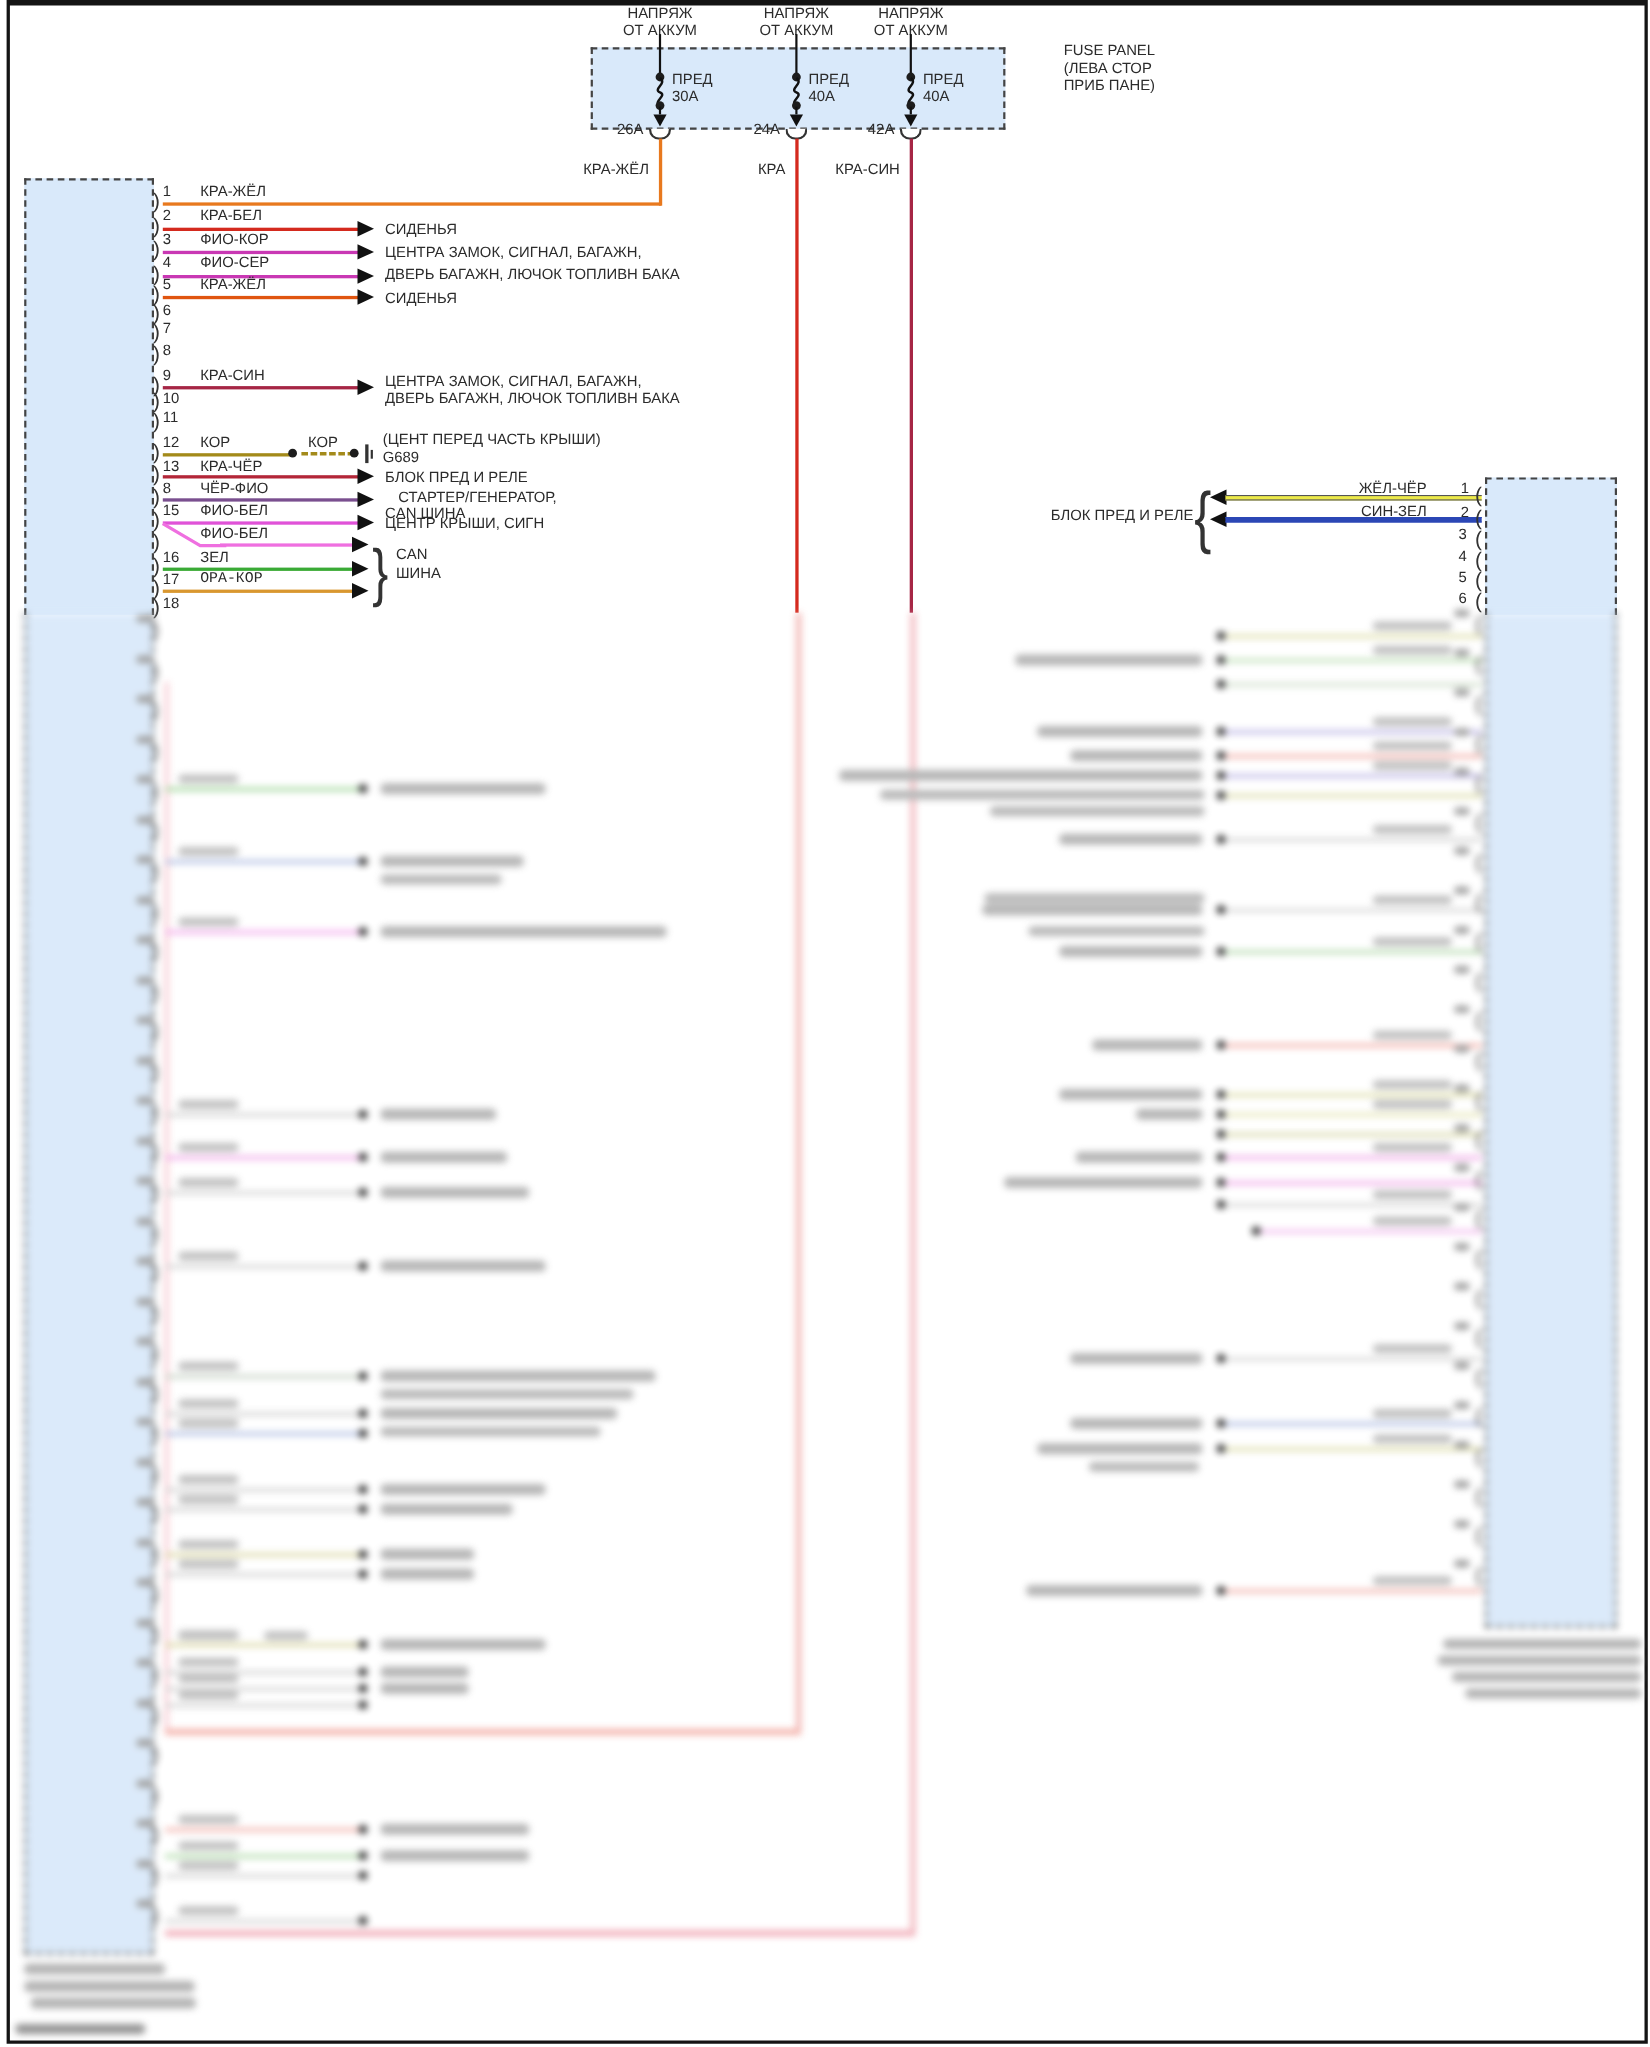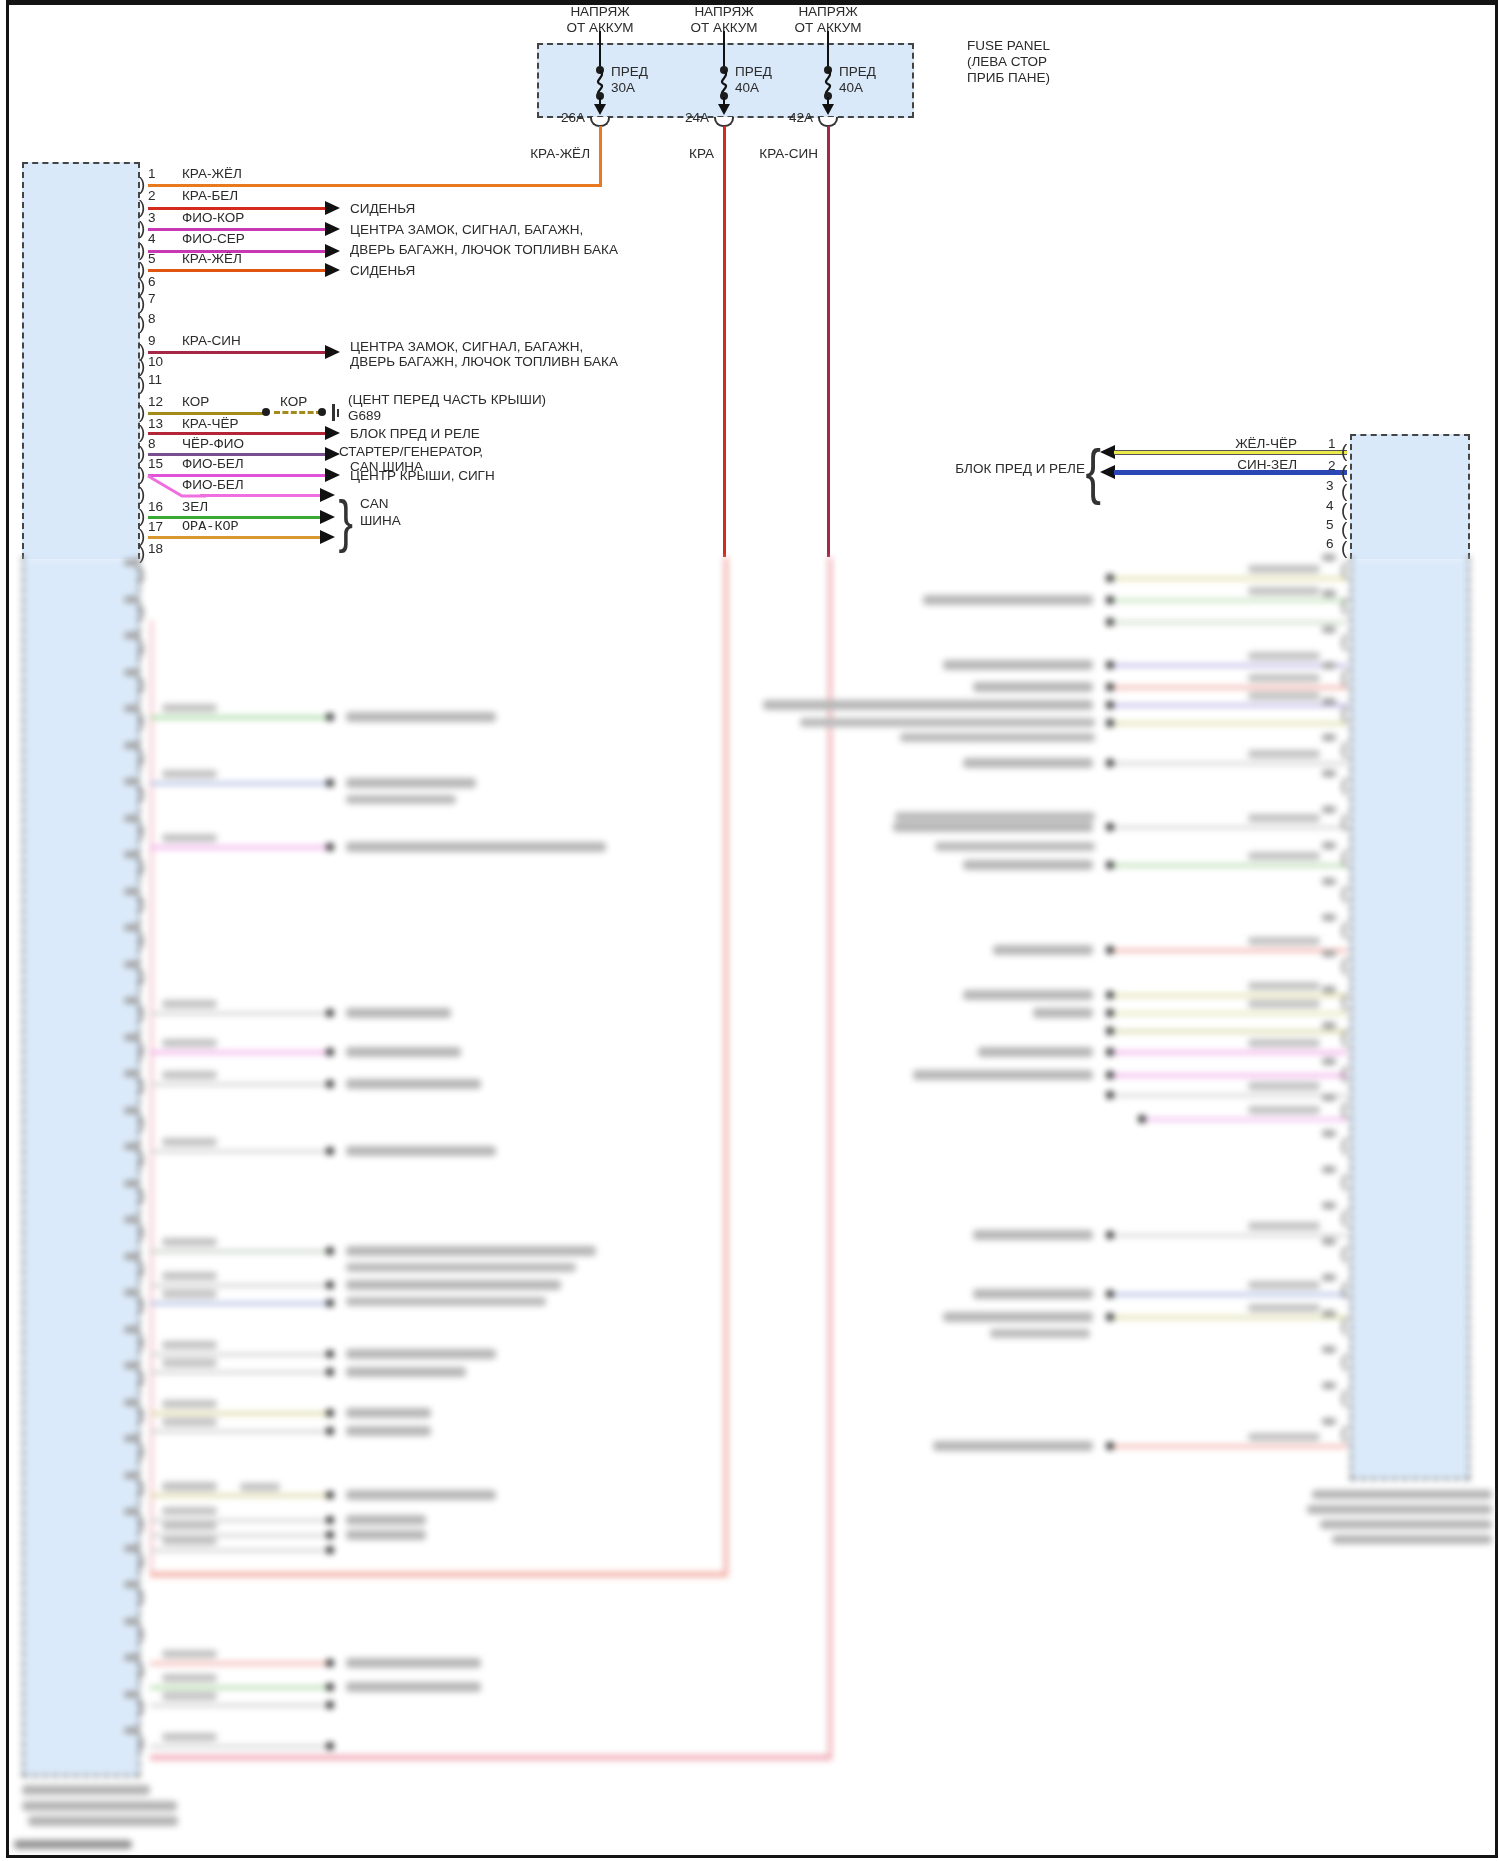--- a/index.html
+++ b/index.html
@@ -167,21 +167,21 @@
         <div class="arc" style="left:139px;top:422px;">)</div>
         <div class="txt" style="left:182px;top:416px;">КРА-ЧЁР</div>
         <div class="wire" style="left:148px;top:432px;width:178px;background:#b32638;"></div>
         <div class="ar-r" style="left:325px;top:426px;"></div>
         <div class="txt" style="left:350px;top:426px;">БЛОК ПРЕД И РЕЛЕ</div>
         <div class="txt" style="left:148px;top:436px;">8</div>
         <div class="arc" style="left:139px;top:443px;">)</div>
         <div class="txt" style="left:182px;top:436px;">ЧЁР-ФИО</div>
         <div class="wire" style="left:148px;top:453px;width:178px;background:#7a4f8f;"></div>
         <div class="ar-r" style="left:325px;top:447px;"></div>
-        <div class="txt" style="left:339px;top:444px;">СТАРТЕР/ГЕНЕРАТОР,</div>
+        <div class="txt" style="left:362px;top:444px;">СТАРТЕР/ГЕНЕРАТОР,</div>
         <div class="txt" style="left:350px;top:459px;">CAN ШИНА</div>
         <div class="txt" style="left:148px;top:456px;">15</div>
         <div class="arc" style="left:139px;top:464px;">)</div>
         <div class="txt" style="left:182px;top:456px;">ФИО-БЕЛ</div>
         <div class="wire" style="left:148px;top:474px;width:178px;background:#e052d8;"></div>
         <div class="ar-r" style="left:325px;top:468px;"></div>
         <div class="txt" style="left:350px;top:468px;">ЦЕНТР КРЫШИ, СИГН</div>
         <div class="arc" style="left:139px;top:484px;">)</div>
         <div class="txt" style="left:182px;top:477px;">ФИО-БЕЛ</div>
         <svg width="60" height="26" style="position:absolute;left:146px;top:474px;">

